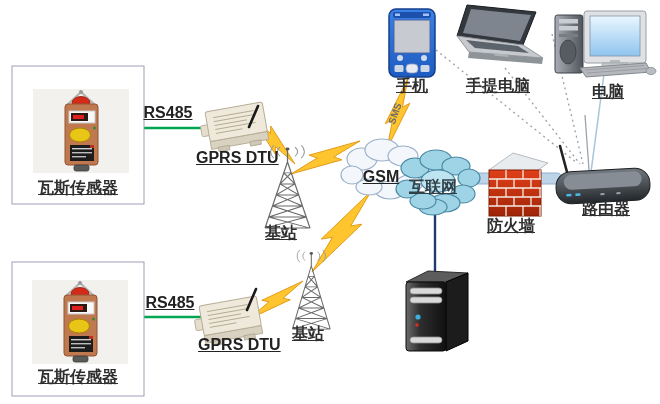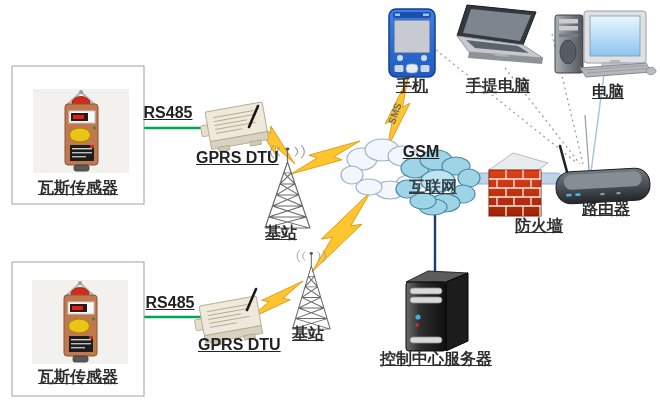--- a/index.html
+++ b/index.html
@@ -257,25 +257,24 @@
 
   <div class="label label-en" style="left:138px;top:107px;width:60px;">RS485</div>
   <div class="label label-en" style="left:140px;top:297px;width:60px;">RS485</div>
 
   <div class="label label-en" style="left:196px;top:152px;width:70px;">GPRS DTU</div>
   <div class="label label-en" style="left:198px;top:339px;width:70px;">GPRS DTU</div>
 
   <div class="label" style="left:251px;top:227px;width:60px;">基站</div>
   <div class="label" style="left:278px;top:328px;width:60px;">基站</div>
 
-  <div class="label label-en" style="left:361px;top:146px;width:40px;margin-left:40px;">GSM</div>
+  <div class="label label-en" style="left:361px;top:171px;width:40px;">GSM</div>
   <div class="label label-cloud" style="left:403px;top:181px;width:60px;">互联网</div>
 
   <div class="label-sms" style="left:384px;top:108px;">SMS</div>
 
   <div class="label" style="left:382px;top:80px;width:60px;">手机</div>
   <div class="label" style="left:463px;top:80px;width:70px;">手提电脑</div>
   <div class="label" style="left:578px;top:62px;width:60px;margin-top:24px;">电脑</div>
 
-  <div class="label" style="left:509px;top:220px;width:60px;">防火墙</div>
+  <div class="label" style="left:481px;top:220px;width:60px;">防火墙</div>
   <div class="label" style="left:576px;top:203px;width:60px;">路由器</div>
-  <div class="label" style="left:380px;top:353px;width:100px;">控制中心服务器</div>
 </div>
 
 </body></html>

